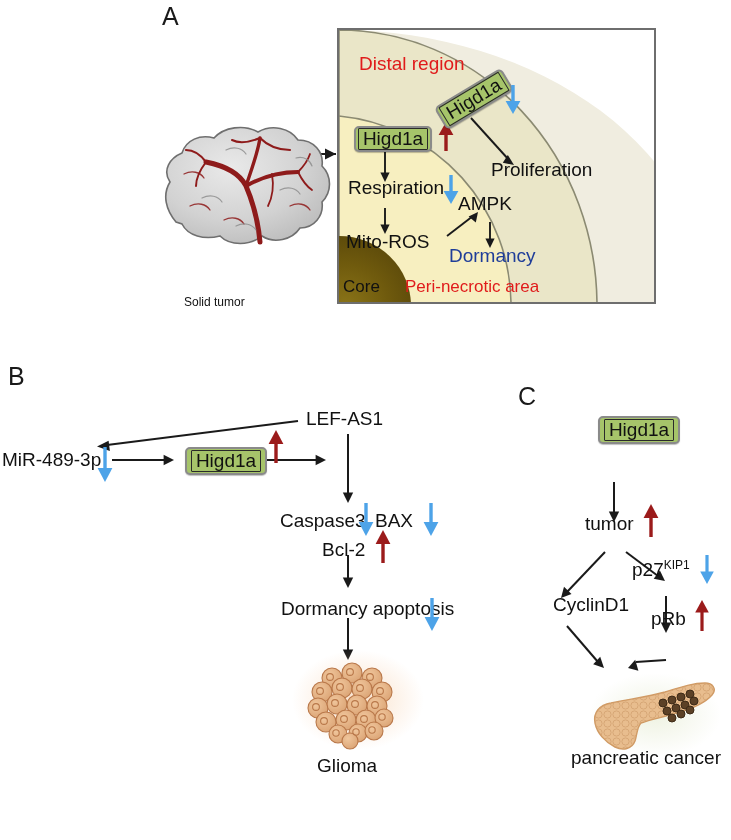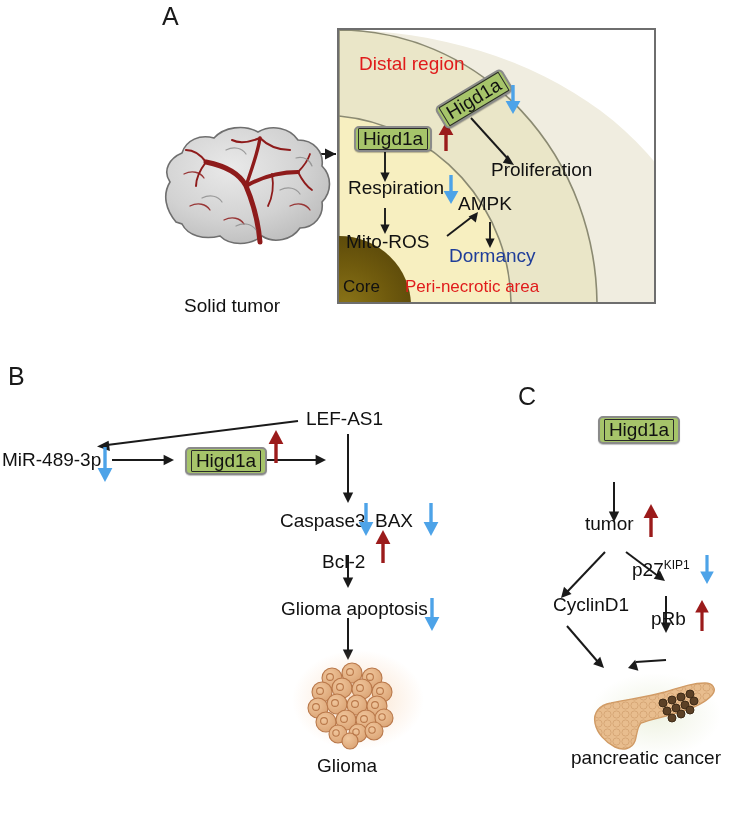--- a/index.html
+++ b/index.html
@@ -10,21 +10,21 @@
   }
   .fig{position:absolute;inset:0;}
   svg{position:absolute;left:0;top:0;}
   .panel-label{
     position:absolute;font-size:25px;font-weight:400;color:#1a1a1a;
     letter-spacing:0;line-height:1;
   }
   .txt{position:absolute;font-size:19px;color:#111;white-space:nowrap;line-height:1;}
   .txt.red{color:#e01b1b;}
   .txt.blue{color:#1f3d99;}
-  .txt.cap{font-size:19px;}
+  .txt.cap{font-size:12px;}
   .caption{
     position:absolute;font-style:italic;font-size:20px;color:#111;white-space:nowrap;
   }
   .sup{font-size:12px;vertical-align:super;}
   .gbox{
     position:absolute;background:#a6c46a;border:2px solid #8a8a8a;border-radius:5px;
     box-sizing:border-box;display:flex;align-items:center;justify-content:center;
     font-size:19px;color:#111;box-shadow:0 1px 1px rgba(0,0,0,.25);
   }
   .gbox .inner{
@@ -213,27 +213,27 @@
   <svg width="22" height="38" style="left:355px;top:500px;position:absolute;">
     <line x1="11" y1="3" x2="11" y2="25" stroke="#4DA3E8" stroke-width="3.4"></line>
     <path d="M11,36 l-7.4,-14 l14.8,0 z" fill="#4DA3E8"></path>
   </svg>
   <div class="txt" style="left:375px;top:511px;">BAX</div>
   <svg width="22" height="38" style="left:420px;top:500px;position:absolute;">
     <line x1="11" y1="3" x2="11" y2="25" stroke="#4DA3E8" stroke-width="3.4"></line>
     <path d="M11,36 l-7.4,-14 l14.8,0 z" fill="#4DA3E8"></path>
   </svg>
 
-  <div class="txt" style="left:322px;top:540px;margin-top:12px;">Bcl-2</div>
+  <div class="txt" style="left:322px;top:540px;">Bcl-2</div>
   <svg width="22" height="38" style="left:372px;top:528px;position:absolute;">
     <line x1="11" y1="35" x2="11" y2="13" stroke="#9B1B1B" stroke-width="3.4"></line>
     <path d="M11,2 l7.4,14 l-14.8,0 z" fill="#9B1B1B"></path>
   </svg>
 
-  <div class="txt" style="left:281px;top:599px;">Glioma apoptosis</div>
+  <div class="txt" style="left:281px;top:599px;">Dormancy apoptosis</div>
   <svg width="22" height="38" style="left:421px;top:595px;position:absolute;">
     <line x1="11" y1="3" x2="11" y2="25" stroke="#4DA3E8" stroke-width="3.4"></line>
     <path d="M11,36 l-7.4,-14 l14.8,0 z" fill="#4DA3E8"></path>
   </svg>
 
   <svg width="140" height="115" style="left:288px;top:648px;">
     <defs>
       <radialGradient id="gliomaGlow" cx="50%" cy="50%" r="50%">
         <stop offset="0%" stop-color="#f6c9a0" stop-opacity=".55"></stop>
         <stop offset="55%" stop-color="#f6c9a0" stop-opacity=".25"></stop>

